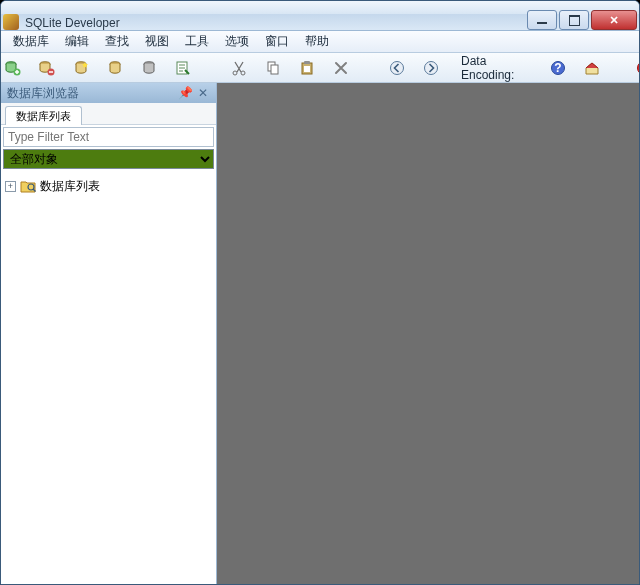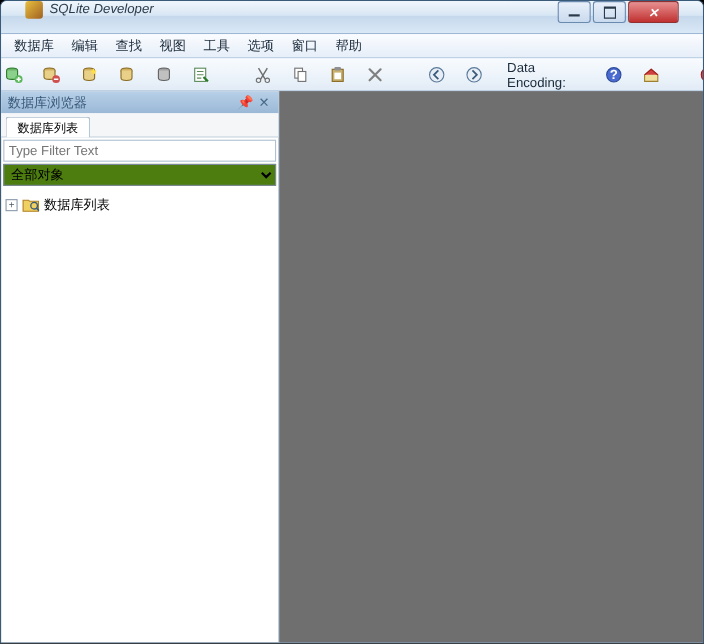--- a/index.html
+++ b/index.html
@@ -1,41 +1,41 @@
 <!DOCTYPE html>
 <html><head>
 <meta charset="utf-8">
 <style>
 * { margin: 0; padding: 0; box-sizing: border-box; font-family: "Segoe UI", Tahoma, sans-serif; font-size: 12px; }
 body { width: 640px; height: 585px; overflow: hidden; background: #000; }
 
 .window { width: 640px; height: 585px; border: 1px solid #3a5a7a; border-radius: 6px 6px 0 0; overflow: hidden; display: flex; flex-direction: column; background: #d4e4f5; }
 
-.titlebar { height: 30px; background: linear-gradient(to bottom, #f0f6fc 0%, #d8e6f4 45%, #c5d8ec 46%, #dae8f6 100%); display: flex; align-items: flex-start; padding: 0 22px; border-bottom: 1px solid #9db8d4; font-style: italic; }
+.titlebar { height: 30px; background: linear-gradient(to bottom, #f0f6fc 0%, #d8e6f4 45%, #c5d8ec 46%, #dae8f6 100%); display: flex; align-items: flex-end; padding: 0 2px; border-bottom: 1px solid #9db8d4; }
 .titlebar .app-icon { width: 16px; height: 16px; background: linear-gradient(135deg,#e8c040,#a06020); border-radius: 3px; margin-right: 6px; }
 .titlebar .title { flex: 1; color: #2a3a4a; }
 .win-btns { display: flex; gap: 0; }
 .win-btn { width: 30px; height: 20px; border: 1px solid #6a8ab0; border-radius: 3px; margin-left: 2px; display: flex; align-items: center; justify-content: center; background: linear-gradient(to bottom,#e8f0fa,#cadaee); cursor: pointer; }
 .win-btn.min::before { content:""; width:10px; height:2px; background:#2a3a4a; margin-top:6px; }
 .win-btn.max::before { content:""; width:9px; height:8px; border:1px solid #2a3a4a; border-top-width:2px; }
 .win-btn.close { width: 46px; background: linear-gradient(to bottom,#e89090,#c03030); border-color:#903030; }
 .win-btn.close::before { content:"✕"; color:#fff; font-weight:bold; font-size:11px; }
 
 .menubar { height: 22px; background: linear-gradient(to bottom,#fafcff,#e6eef8); border-bottom: 1px solid #b8cce0; display: flex; align-items: center; padding: 0 4px; }
 .menu-item { padding: 3px 8px; cursor: pointer; color: #1a2a3a; }
 
 .toolbar { height: 30px; background: linear-gradient(to bottom,#f8fbfe,#e2ecf6); border-bottom: 1px solid #b8cce0; display: flex; align-items: center; padding: 0 4px; gap: 18px; }
 .tbtn { width: 22px; height: 22px; display:flex; align-items:center; justify-content:center; border-radius:2px; cursor:pointer; position:relative; }
 .sep { width:1px; height:20px; background:#b0c4d8; margin:0 2px; }
 .ico { width:16px; height:16px; }
 .encoding-label { margin-left: 4px; color:#1a2a3a; }
 .encoding-select { width: 120px; height: 20px; border: 1px solid #7a8a9a; background: #fff; font-size:12px; padding:0 2px; }
 
 .content { flex:1; display:flex; background:#6f6f6f; }
-.sidebar { width: 253px; background:#fff; display:flex; flex-direction:column; border-right:1px solid #9db8d4; }
+.sidebar { width: 216px; background:#fff; display:flex; flex-direction:column; border-right:1px solid #9db8d4; }
 .panel-header { height: 20px; background: linear-gradient(to bottom,#b8d0e8,#9ab8d6); color:#3a5a7a; display:flex; align-items:center; padding:0 6px; font-size:11px; }
 .panel-header .spacer { flex:1; }
 .panel-header .hbtn { width:14px; height:14px; display:flex; align-items:center; justify-content:center; cursor:pointer; margin-left:3px; color:#4a6a8a; }
 
 .tabstrip { height: 22px; background:#f4f6f8; border-bottom:1px solid #c8d4e0; display:flex; align-items:flex-end; padding:0 4px; }
 .tab { height:19px; padding:2px 10px 0; border:1px solid #b0c0d0; border-bottom:none; background:#fff; border-radius:3px 3px 0 0; margin-bottom:-1px; font-size:11px; }
 
 .filter-input { margin:2px; height:20px; border:1px solid #b0c0d0; padding:0 4px; color:#999; }
 .object-select { margin:0 2px 4px; height:20px; border:1px solid #7a8a9a; background:#4d7c0f; padding:0 2px; }
 

